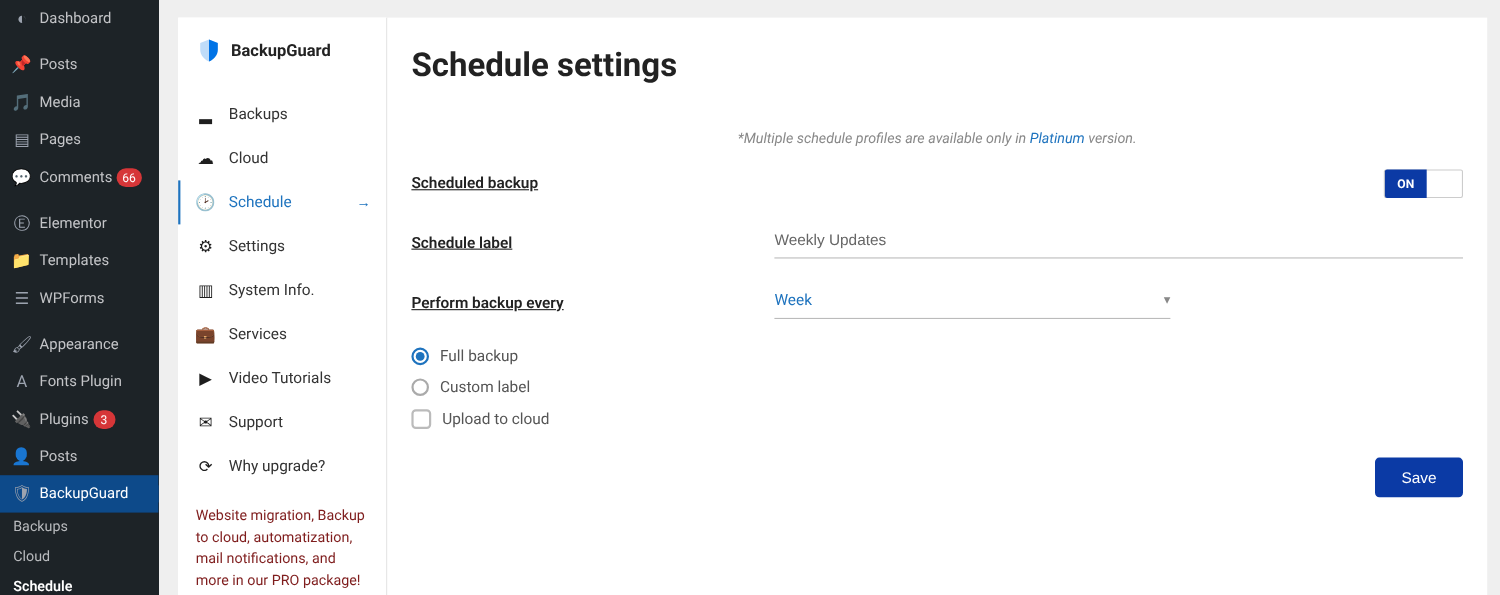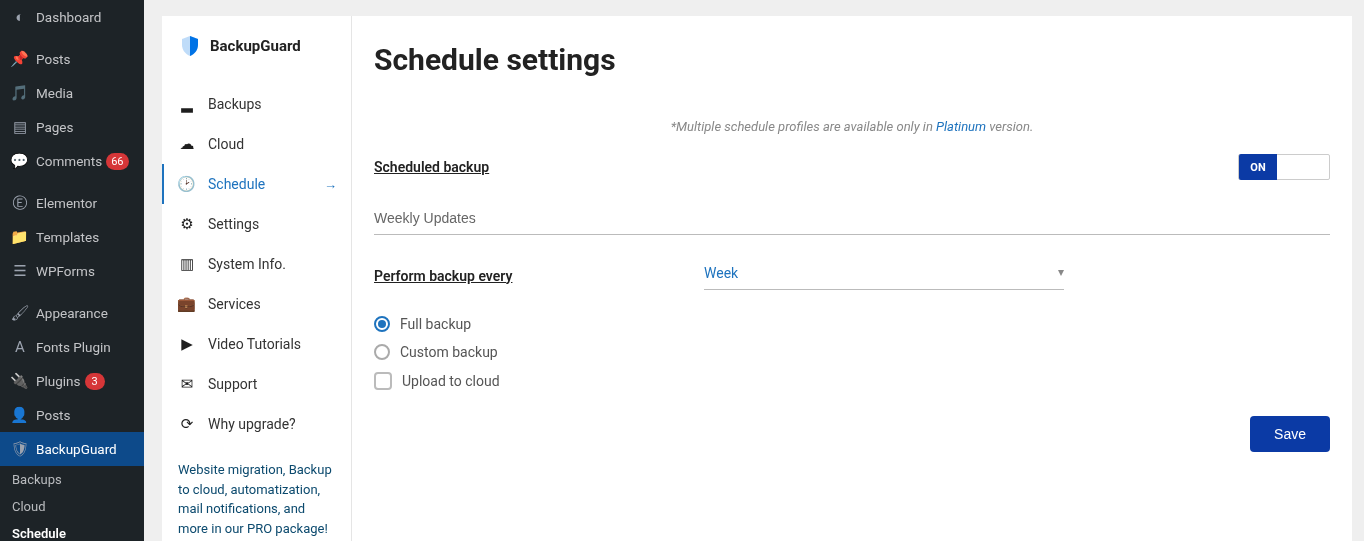--- a/index.html
+++ b/index.html
@@ -24,37 +24,37 @@
 
 
 .plugin-side { width: 190px; border-right: 1px solid #e5e5e5; background: #fff; padding-bottom: 14px; }
 .brand { display:flex; align-items:center; padding: 18px 16px 26px 16px; font-weight: 700; font-size: 15px; color: #222; }
 .brand-icon { width: 24px; height: 24px; margin-right: 8px; color:#0073e6; }
 .pin { display:flex; align-items:center; padding: 10px 14px; color:#333; cursor:pointer; font-size:14px; }
 .pin .picon { width:22px; height:20px; display:inline-flex; align-items:center; justify-content:center; margin-right:10px; color:#1e1e1e; font-size:15px; }
 .pin.sel { color:#1e73be; border-left:2px solid #1e73be; padding-left:12px; justify-content:space-between; }
 .pin.sel .picon, .pin.sel span { color:#1e73be; }
 .pin .arrow { color:#1e73be; font-size:13px; }
-.upgrade-blurb { padding: 16px 14px 0 16px; font-size: 13px; color:#0c4a6e; line-height:1.5; }
+.upgrade-blurb { padding: 16px 14px 0 16px; font-size: 13px; color:#7f1d1d; line-height:1.5; }
 
 
 .main { flex:1; padding: 26px 22px 20px 22px; }
 h1.page-title { font-size: 30px; font-weight: 700; color:#222; margin-bottom: 42px; }
 .hint { text-align:center; color:#888; font-style:italic; font-size:13px; margin-bottom:20px; }
 .hint a { color:#1e73be; text-decoration:none; font-style:italic; }
 
 .row { display:flex; align-items:center; margin-bottom: 26px; }
 .row-label { width: 330px; font-weight:600; color:#222; font-size:14px;text-decoration:underline; }
 .row-field { flex:1; }
 
 .input-underline { width: 100%; border:none; border-bottom:1px solid #bbb; padding:4px 0 8px 0; font-size:14px; color:#666; background:transparent; outline:none; }
 .select-underline { width: 360px; position:relative; border-bottom:1px solid #bbb; padding:4px 0 8px 0; font-size:14px; color:#1e73be; cursor:pointer; display:flex; justify-content:space-between; align-items:flex-start; }
 .select-underline .chev { color:#888; font-size:12px; }
 
-.toggle { width:92px; height:26px; background:#fff; border:1px solid #ccc; border-radius:2px; position:relative; cursor:pointer; }
+.toggle { width:72px; height:26px; background:#fff; border:1px solid #ccc; border-radius:2px; position:relative; cursor:pointer; }
 .toggle .on { position:absolute; left:0; top:-1px; bottom:-1px; width:38px; background:#0b3aa5; color:#fff; font-size:11px; font-weight:700; display:flex; align-items:center; justify-content:center; border-radius:2px 0 0 2px; }
 
 .radio-row { display:flex; align-items:center; padding:6px 0; font-size:14px; color:#555; cursor:pointer; }
 .radio { width:16px; height:16px; border:2px solid #1e73be; border-radius:50%; margin-right:10px; display:inline-flex; align-items:center; justify-content:center; }
 .radio.empty { border-color:#aaa; }
 .radio .dot { width:8px; height:8px; background:#1e73be; border-radius:50%; }
 .chk { width:18px; height:18px; border:2px solid #bbb; border-radius:4px; margin-right:10px; }
 
 .save-btn { float:right; background:#0b3aa5; color:#fff; border:none; padding:10px 24px; font-size:14px; border-radius:4px; cursor:pointer; margin-top:20px; }
 </style>
@@ -186,20 +186,21 @@
         <div class="row">
           <div class="row-label">Scheduled backup</div>
           <div class="row-field" style="display:flex;justify-content:flex-end;">
             <div class="toggle">
               <div class="on">ON</div>
             </div>
           </div>
         </div>
 
         <div class="row">
+          <div class="row-label">Schedule label</div>
           <div class="row-field">
             <input class="input-underline" value="Weekly Updates" style="">
           </div>
         </div>
 
         <div class="row">
           <div class="row-label">Perform backup every</div>
           <div class="row-field">
             <div class="select-underline">
               <span>Week</span>
@@ -210,21 +211,21 @@
 
         <div style="margin-top:-6px;">
           <div class="radio-row">
             <span class="radio">
                 <span class="dot"></span>
               </span>
             <span>Full backup</span>
           </div>
           <div class="radio-row">
             <span class="radio empty"></span>
-            <span>Custom backup</span>
+            <span>Custom label</span>
           </div>
           <div class="radio-row">
             <span class="chk"></span>
             <span>Upload to cloud</span>
           </div>
         </div>
 
         <button class="save-btn">Save</button>
       </div>
 

